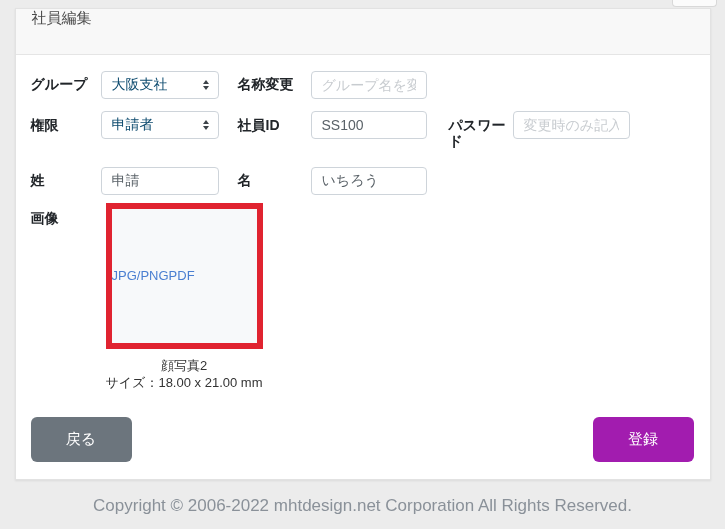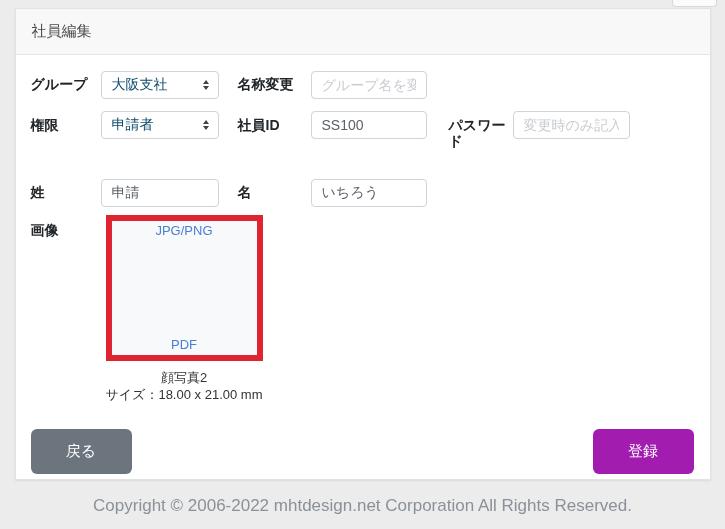--- a/index.html
+++ b/index.html
@@ -21,21 +21,21 @@
     width: 696px; height: 472px;
     margin: 8px auto 0;
     background: #ffffff;
     border: 1px solid #e2e2e2;
     box-shadow: 0 1px 2px rgba(0,0,0,0.08);
   }
   .card-header {
     height: 46px;
     background: #f8f8f8;
     border-bottom: 1px solid #e5e5e5;
-    display: flex; align-items: center;
+    display: flex; 
     padding-left: 16px;
     font-size: 15px; color: #4a4a4a;
   }
   .card-body { padding: 16px 16px 0 15px; }
 
   .form-row { display: flex; align-items: center; }
   .form-row.top-align { align-items: flex-start; }
 
   .lbl { font-weight: bold; font-size: 14px; color: #212529; }
   .lbl-a { width: 70px; }
@@ -70,32 +70,32 @@
     border-left: 3.5px solid transparent; border-right: 3.5px solid transparent;
     border-bottom: 4.5px solid #3c4248;
   }
   .tri-down {
     width: 0; height: 0;
     border-left: 3.5px solid transparent; border-right: 3.5px solid transparent;
     border-top: 4.5px solid #3c4248;
   }
 
   .row1 { margin-bottom: 12px; }
-  .row2 { margin-bottom: 30px; }
+  .row2 { margin-bottom: 18px; }
   .row3 { margin-bottom: 8px; }
 
   .image-row { display: flex; align-items: flex-start; }
   .image-lbl { padding-top: 7px; font-family: Liberation Mono, monospace; }
   .upload-col { margin-left: 5px; width: 157px; text-align: center; }
   .upload-box {
     width: 157px; height: 146px;
     border: 6px solid #e02330;
     background: #f7f9fa;
-    display: flex; flex-direction: column;
-    justify-content: space-between; align-items: center;
+    display: flex; flex-direction: row;
+    justify-content: flex-start; align-items: center;
     cursor: pointer;
   }
   .upload-text { color: #4a7fd1; font-size: 13px; line-height: 20px; }
   .caption1 { margin-top: 9px; font-size: 13px; color: #333; line-height: 15px; }
   .caption2 { margin-top: 2px; font-size: 13px; color: #333; line-height: 15px; white-space: nowrap; }
 
   .buttons-row {
     margin-top: 27px;
     display: flex; justify-content: space-between; gap: 25px;
   }

